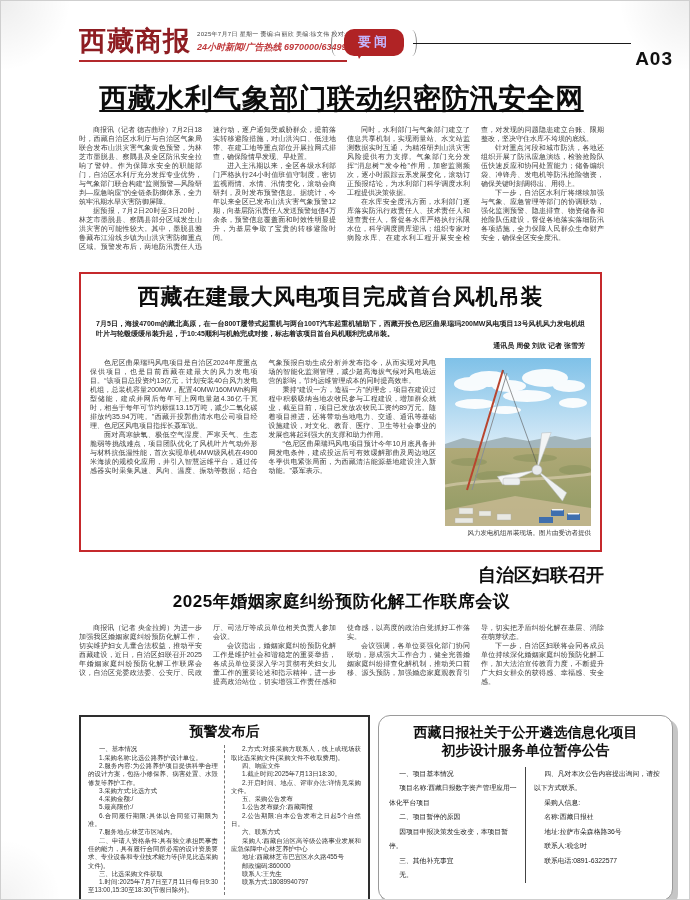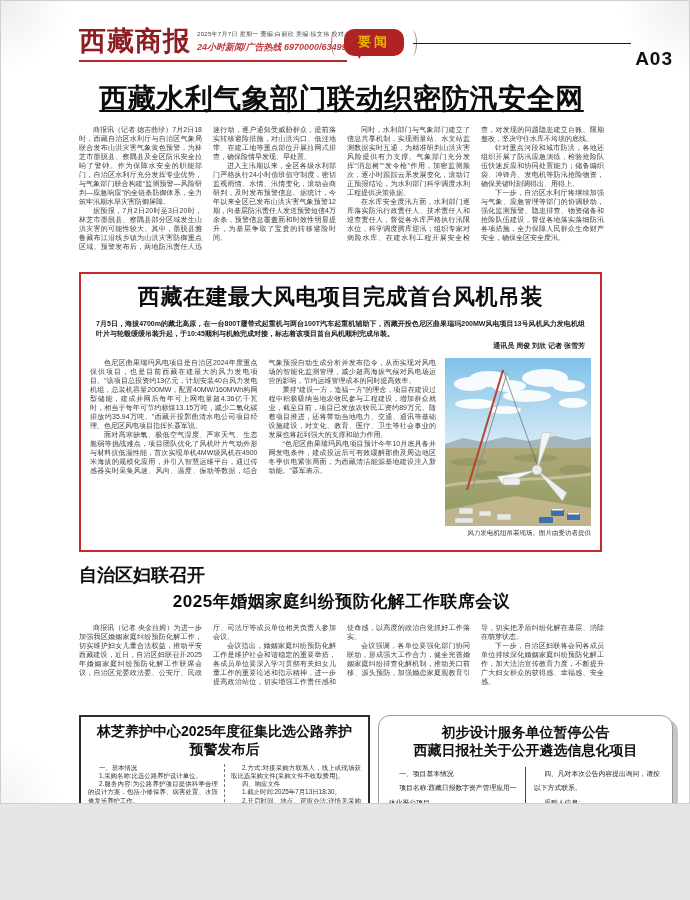--- a/index.html
+++ b/index.html
@@ -1,36 +1,36 @@
 <!DOCTYPE html>
 <html><head>
 <meta charset="utf-8">
 <style>
   html,body{margin:0;padding:0;}
   body{background:#e6e6e6;font-family:"Liberation Sans","DejaVu Sans",sans-serif;}
-  .paper{position:relative;width:690px;height:804px;margin:0 auto;background:#fff;
+  .paper{position:relative;width:690px;height:900px;margin:0 auto;background:#fff;
          border:1px solid #cfcfcf;box-sizing:border-box;overflow:hidden;
          background-image:radial-gradient(circle at 0 0, rgba(0,0,0,.07), transparent 70px),
                           radial-gradient(circle at 100% 0, rgba(0,0,0,.07), transparent 70px),
                           radial-gradient(circle at 0 100%, rgba(0,0,0,.05), transparent 60px);}
   .content{position:absolute;left:78px;top:26px;width:594px;}
 
   
   .hdr{position:relative;height:42px;}
   .mast{position:absolute;left:0;top:0;display:flex;align-items:flex-start;}
   .mast-name{font-family:"DejaVu Serif","Liberation Serif",serif;font-weight:bold;
              font-size:27px;line-height:28px;color:#8e1d22;letter-spacing:1px;}
   .mast-meta{margin-left:6px;padding-top:3px;}
   .staff{font-size:6px;color:#444;white-space:nowrap;letter-spacing:.3px;}
   .hotline{font-size:9px;color:#c0393c;font-style:italic;white-space:nowrap;margin-top:2px;font-weight:bold;}
   .mast-underline{position:absolute;left:0;top:33px;width:268px;border-top:2px solid #b3292c;}
   .badge-wrap{position:absolute;left:252px;top:2px;display:flex;align-items:center;}
   .arc-l{width:9px;height:26px;border-left:1.5px solid #8a8a8a;border-radius:50%;margin-right:3px;}
   .arc-r{width:9px;height:26px;border-right:1.5px solid #8a8a8a;border-radius:50%;margin-left:3px;}
-  .badge{position:relative;background:#b02325;color:#eab308;font-size:13px;font-weight:bold;
+  .badge{position:relative;background:#b02325;color:#c4b5fd;font-size:13px;font-weight:bold;
          padding:4px 14px 5px;border-radius:10px;letter-spacing:3px;}
   .badge::after{content:"";position:absolute;left:12px;bottom:-9px;width:0;height:0;
          border:6px solid transparent;border-top:9px solid #b02325;border-left-width:3px;}
   .hdr-rule{position:absolute;left:334px;top:16px;width:218px;border-top:1.5px solid #1a1a1a;}
   .pagenum{position:absolute;right:0;top:21px;font-size:19px;font-weight:bold;color:#111;letter-spacing:1px;}
 
   
   .lead-headline{width:525px;margin:14px 0 10px;text-align:center;font-size:28px;line-height:1.15;
                  font-weight:900;color:#0c0c0c;letter-spacing:.5px;text-decoration:underline;}
   .cols4{width:525px;column-count:4;column-gap:11px;font-size:7px;line-height:9px;color:#3c3c3c;
@@ -47,21 +47,21 @@
   .wind-row{display:flex;gap:9px;}
   .wind-cols{flex:1;column-count:2;column-gap:11px;font-size:7px;line-height:9px;color:#3c3c3c;
              text-align:justify;height:176px;overflow:hidden;}
   .wind-cols p{margin:0;text-indent:2em;}
   .photo{width:146px;flex:none;margin:0;}
   .photo svg{display:block;width:146px;height:168px;}
   .photo figcaption{font-size:6.5px;color:#333;text-align:right;margin-top:3px;}
 
   
   .fulian{margin-top:11px;width:525px;}
-  .fulian-sub{text-align:left;font-size:18px;font-weight:900;color:#0d0d0d;margin:0;}
+  .fulian-sub{text-align:right;font-size:18px;font-weight:900;color:#0d0d0d;margin:0;}
   .fulian-main{text-align:center;font-size:17px;font-weight:900;color:#0d0d0d;margin:3px 0 10px;letter-spacing:.5px;}
   .fulian-body{height:82px;}
 
   
   .notices{display:flex;gap:8px;margin-top:10px;width:594px;height:186px;}
   .notice{flex:1;box-sizing:border-box;overflow:hidden;}
   .notice-left{border:2px solid #2e2e2e;padding:5px 7px;}
   .notice-title{text-align:center;font-size:14px;font-weight:900;line-height:1.3;color:#101010;}
   .notice-body{display:flex;margin-top:5px;}
   .ncol{flex:1;font-size:6.4px;line-height:8.3px;color:#333;text-align:justify;}
@@ -199,21 +199,20 @@
         <p>会议指出，婚姻家庭纠纷预防化解工作是维护社会和谐稳定的重要举措，各成员单位要深入学习贯彻有关妇女儿童工作的重要论述和指示精神，进一步提高政治站位，切实增强工作责任感和使命感，以高度的政治自觉抓好工作落实。</p>
         <p>会议强调，各单位要强化部门协同联动，形成强大工作合力，健全完善婚姻家庭纠纷排查化解机制，推动关口前移、源头预防，加强婚恋家庭观教育引导，切实把矛盾纠纷化解在基层、消除在萌芽状态。</p>
         <p>下一步，自治区妇联将会同各成员单位持续深化婚姻家庭纠纷预防化解工作，加大法治宣传教育力度，不断提升广大妇女群众的获得感、幸福感、安全感。</p>
       </div>
     </section>
 
     <div class="notices">
 
       <div class="notice notice-left">
         <div class="notice-title">
-          <div>林芝养护中心2025年度征集比选公路养护</div>
           <div>预警发布后</div>
         </div>
         <div class="notice-body">
           <div class="ncol">
             <p>一、基本情况</p>
             <p>1.采购名称:比选公路养护设计单位。</p>
             <p>2.服务内容:为公路养护项目提供科学合理的设计方案，包括小修保养、病害处置、水毁修复等养护工作。</p>
             <p>3.采购方式:比选方式</p>
             <p>4.采购金额:/</p>
             <p>5.最高限价:/</p>
@@ -238,22 +237,22 @@
             <p>邮政编码:860000</p>
             <p>联系人:王先生</p>
             <p>联系方式:18089940797</p>
 
           </div>
         </div>
       </div>
 
       <div class="notice notice-right">
         <div class="notice-title">
+          <div>西藏日报社关于公开遴选信息化项目</div>
           <div>初步设计服务单位暂停公告</div>
-          <div>西藏日报社关于公开遴选信息化项目</div>
         </div>
         <div class="nr-body">
           <div class="nr-col">
             <p>一、项目基本情况</p>
             <p>项目名称:西藏日报数字资产管理应用一体化平台项目</p>
             <p>二、项目暂停的原因</p>
             <p>因项目申报决策发生改变，本项目暂停。</p>
             <p>三、其他补充事宜</p>
             <p>无。</p>
           </div>

